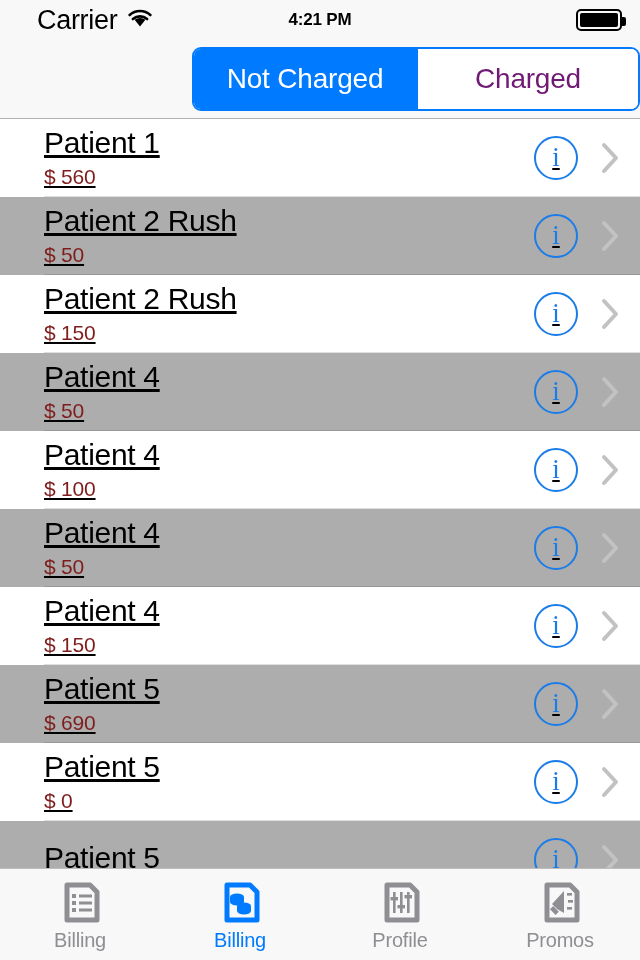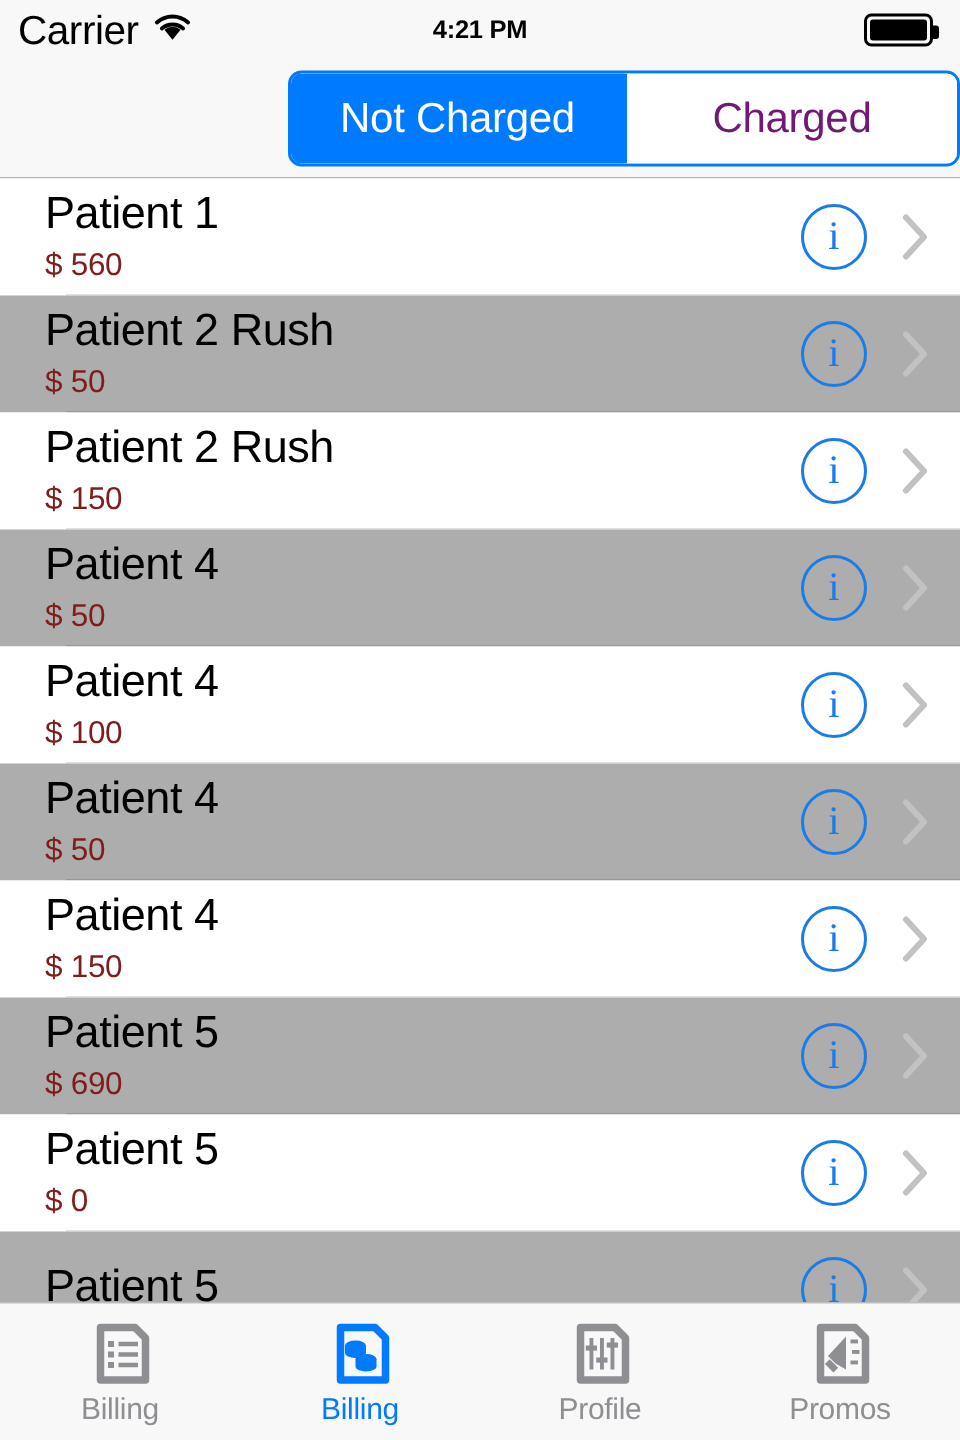--- a/index.html
+++ b/index.html
@@ -20,21 +20,21 @@
     flex-direction: column;
   }
 
   
   .status-bar {
     height: 40px;
     flex: 0 0 40px;
     background: #f8f8f8;
     display: flex;
     align-items: center;
-    padding: 0 18px 0 12px;
+    padding: 0 18px 0 37px;
     position: relative;
   }
   .status-left {
     display: flex;
     align-items: center;
     gap: 10px;
   }
   .carrier-label {
     font-size: 27px;
     color: #000;
@@ -121,25 +121,26 @@
   .list {
     flex: 1 1 auto;
     overflow: hidden;
     background: #ffffff;
     position: relative;
   }
   .row {
     height: 78px;
     display: flex;
     align-items: center;
-    padding-left: 30px;
+    padding-left: 44px;
     padding-right: 18px;
     position: relative;
     background: #ffffff;
     cursor: pointer;
+    text-decoration: underline;
   }
   .row.alt { background: #adadad; }
   .row::after {
     content: "";
     position: absolute;
     left: 44px;
     right: 0;
     bottom: 0;
     height: 1px;
     background: rgba(0,0,0,0.12);

